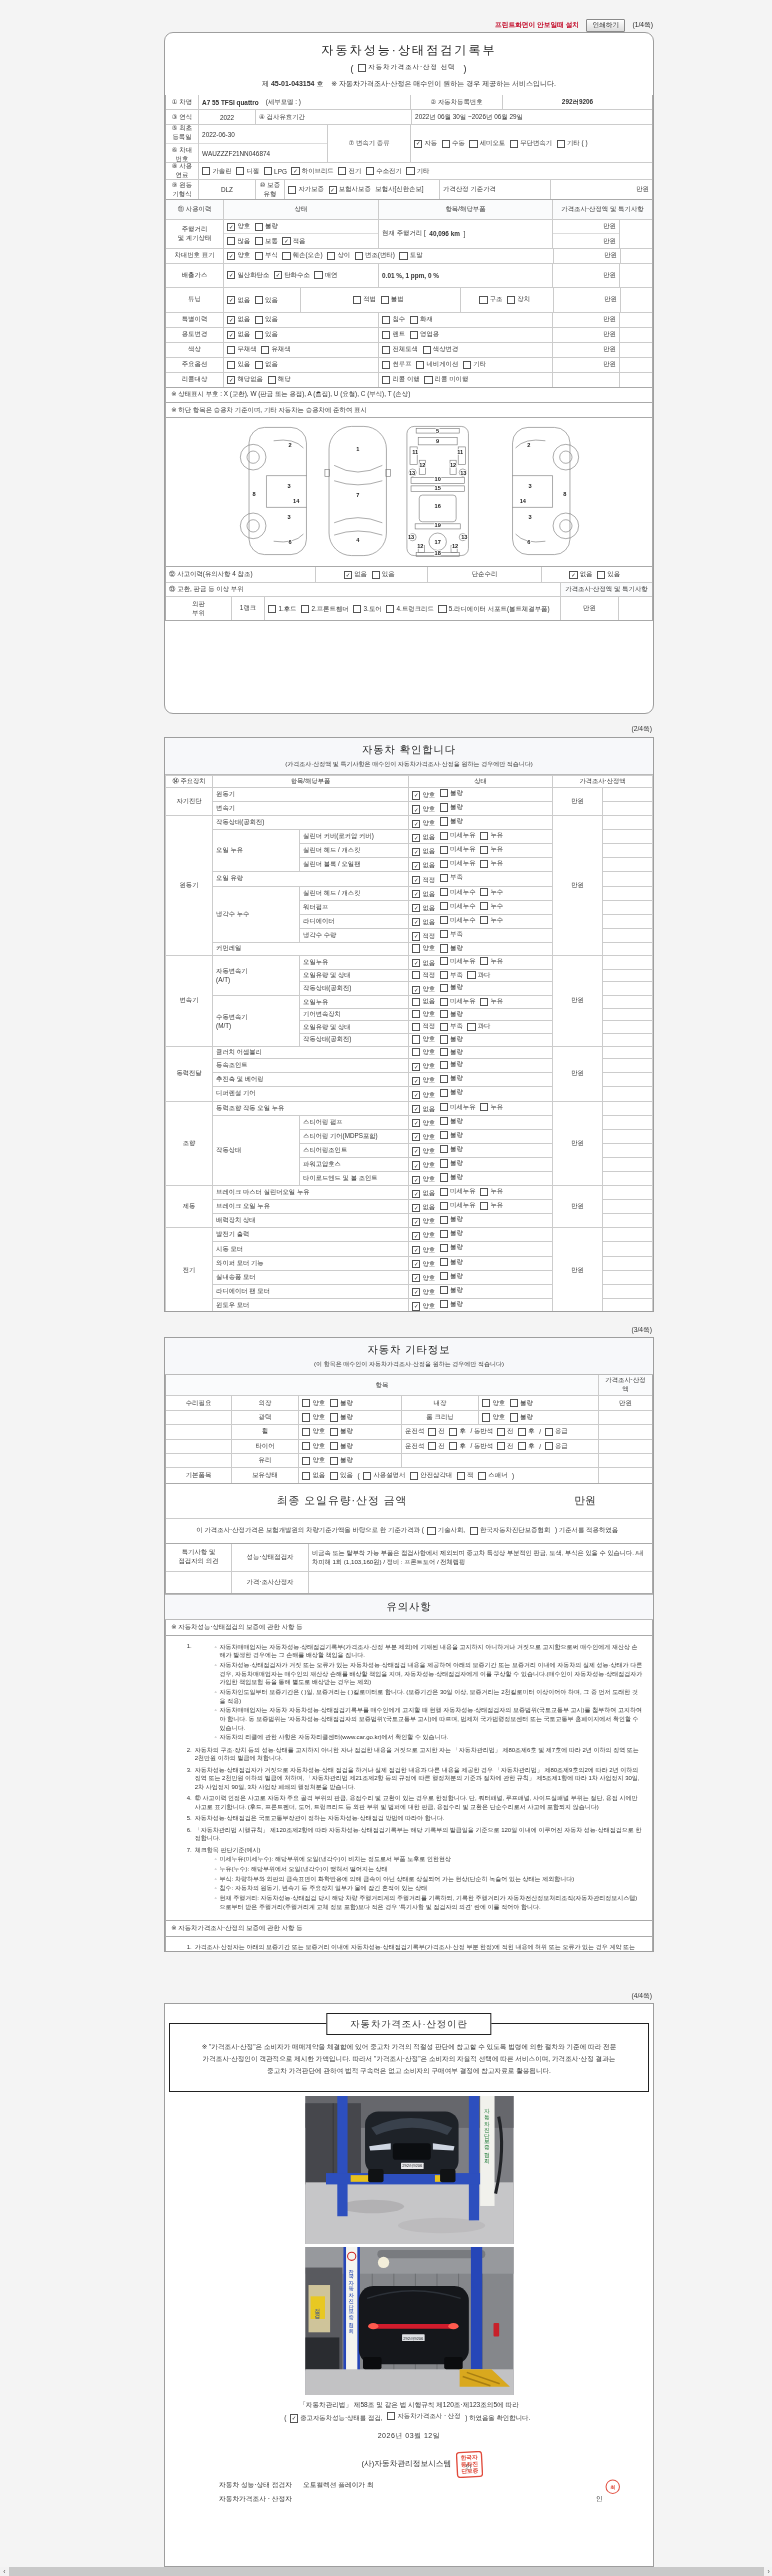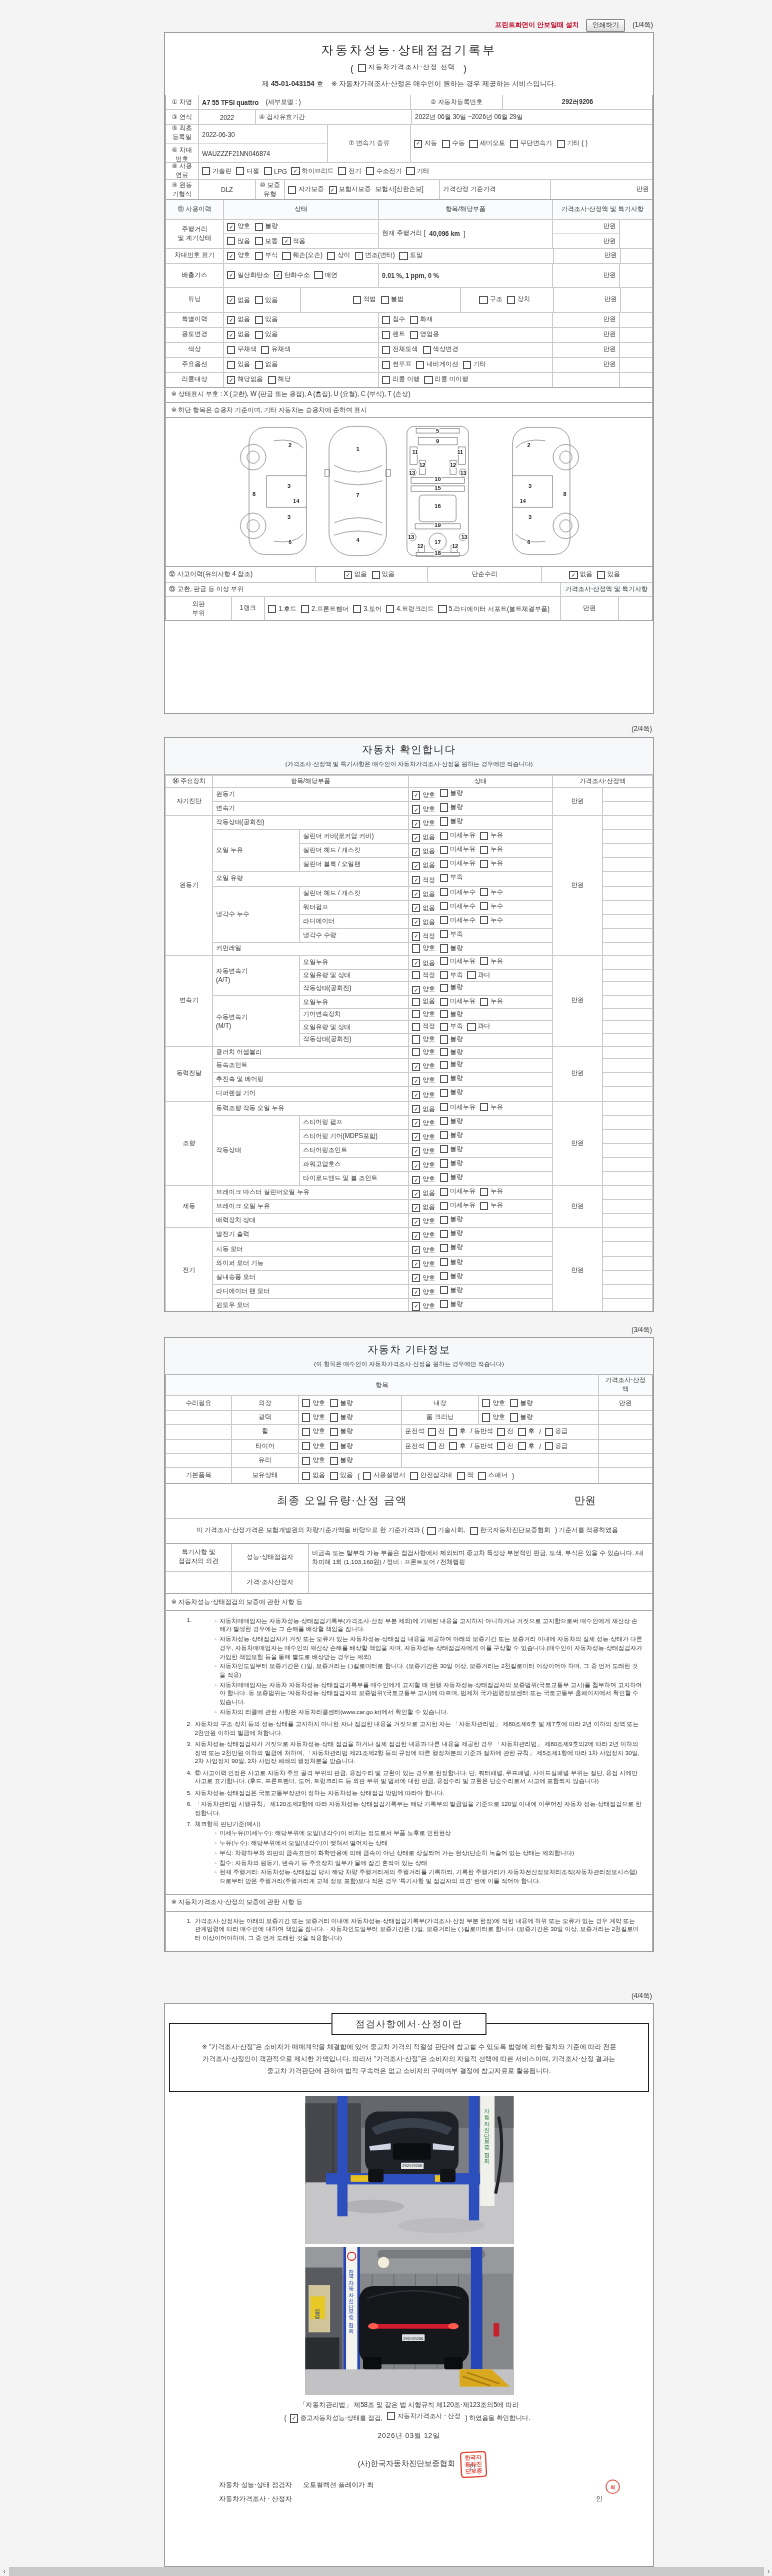--- a/index.html
+++ b/index.html
@@ -2,21 +2,21 @@
 <html style="font-size:8.2px"><head>
 <meta charset="utf-8">
 <style>
   html,body{margin:0;padding:0;}
   body{width:773px;height:2576px;background:#f4f4f4;font-family:"Liberation Sans","DejaVu Sans",sans-serif;color:#333;overflow:hidden;position:relative;}
   .topbar{position:absolute;left:164px;width:489px;top:19.6px;height:12.4px;display:flex;justify-content:flex-end;align-items:center;gap:7.2px;font-size:6.7px;}
   .red{color:#c00020;font-weight:bold;}
   .printbtn{border:0.5px solid #8a8a8a;background:linear-gradient(#ffffff,#dcdcdc);padding:1px 5.2px;font-size:6.7px;border-radius:1px;cursor:pointer;color:#222;}
   .pagemark{font-size:6.7px;color:#222;}
   .page{position:absolute;left:164px;width:488px;background:#fff;border:0.5px solid #9e9e9e;overflow:hidden;}
-  #page1{top:32px;height:680px;}
+  #page1{top:32px;height:680px;border-radius:9px;}
   #page2{top:737px;height:573px;}
   #page3{top:1337px;height:613px;}
   #page4{top:2003px;height:562px;}
   .pm-float{position:absolute;width:488px;text-align:right;font-size:6.7px;}
   #pm2{left:164px;top:725px;} #pm3{left:164px;top:1326px;} #pm4{left:164px;top:1992px;}
   .title{ text-align:center;font-size:12px;letter-spacing:2.1px;color:#222;margin-top:9.3px;font-weight:500;}
   .subtitle{text-align:center;font-size:8.8px;letter-spacing:1px;margin-top:4.1px;color:#222;}
   .docno{text-align:center;font-size:7px;margin-top:5.2px;margin-bottom:6.2px;}
   .docno b{font-weight:bold;}
   .sec{background:#f7f8fa;border-top:0.5px solid #bbb;border-bottom:0.5px solid #bbb;padding:4.6px 0 5.2px;}
@@ -1390,20 +1390,23 @@
 점검자의 의견</div>
       <div class="fc cen" style="width:77px;">성능·상태점검자</div>
       <div class="fc" style="flex:1;white-space:normal;line-height:1.5;font-size:6.2px;">비금속 또는 탈부착 가능 부품은 점검사항에서 제외되며 중고차 특성상 부분적인 판금, 도색, 부식은 있을 수 있습니다. /내차피해 1회 (1,103,160원) / 정비 : 프론트도어 / 전체랩핑</div>
     </div>
     <div class="frow" style="height:21.6px;">
       <div class="fc lab" style="width:66px;"></div>
       <div class="fc cen" style="width:77px;">가격·조사산정자</div>
       <div class="fc" style="flex:1;"></div>
     </div>
   </div>
+  <div class="sec">
+    <div class="sec-t">유의사항</div>
+  </div>
   <div class="nrow">※ 자동차성능·상태점검의 보증에 관한 사항 등</div>
   <div class="nbody" id="notice-a">
       <div class="ni">
         <span class="nn">1.</span>
         <div class="nt">
           <div class="nb">
             <span class="m">◦</span>
             <div>자동차매매업자는 자동차성능·상태점검기록부(가격조사·산정 부분 제외)에 기재된 내용을 고지하지 아니하거나 거짓으로 고지함으로써 매수인에게 재산상 손해가 발생한 경우에는 그 손해를 배상할 책임을 집니다.</div>
           </div>
           <div class="nb">
@@ -1469,21 +1472,21 @@
       <div class="ni">
         <span class="nn">1.</span>
         <div class="nt">가격조사·산정자는 아래의 보증기간 또는 보증거리 이내에 자동차성능·상태점검기록부(가격조사·산정 부분 한정)에 적힌 내용에 허위 또는 오류가 있는 경우 계약 또는 관계법령에 따라 매수인에 대하여 책임을 집니다. · 자동차인도일부터 보증기간은 (      )일, 보증거리는 (      )킬로미터로 합니다. (보증기간은 30일 이상, 보증거리는 2천킬로미터 이상이어야하며, 그 중 먼저 도래한 것을 적용합니다)</div>
       </div>
     </div>
 </section>
 
 <div class="pm-float" id="pm4">(4/4쪽)</div>
 <section class="page" id="page4">
   <div class="pbox">
-    <div class="pbox-title">점검사항에서·산정이란</div>
+    <div class="pbox-title">자동차가격조사·산정이란</div>
     <div class="pbox-body">※ "가격조사·산정"은 소비자가 매매계약을 체결함에 있어 중고차 가격의 적절성 판단에 참고할 수 있도록 법령에 의한 절차와 기준에 따라 전문 가격조사·산정인이 객관적으로 제시한 가액입니다. 따라서 "가격조사·산정"은 소비자의 자율적 선택에 따른 서비스이며, 가격조사·산정 결과는 중고차 가격판단에 관하여 법적 구속력은 없고 소비자의 구매여부 결정에 참고자료로 활용됩니다.</div>
   </div>
 
   <div class="photo-wrap">
     <svg width="209" height="148" viewBox="0 0 405 288">
       <rect width="405" height="288" fill="#7d7e83"></rect>
       <rect width="405" height="62" fill="#66676c"></rect>
       <rect x="0" y="14" width="108" height="158" fill="#46474c"></rect>
       <line x1="54" y1="14" x2="54" y2="172" stroke="#36373c" stroke-width="2"></line>
       <rect x="0" y="168" width="405" height="120" fill="#c6c6c8"></rect>
@@ -1554,21 +1557,21 @@
     <div class="sg-c">「자동차관리법」 제58조 및 같은 법 시행규칙 제120조·제123조의5에 따라</div>
     <div class="sg-c"><span class="xtext">(</span><span class="cb">
           <span class="bx">✓</span>
           <span>중고자동차성능·상태를 점검,</span>
         </span><span class="cb">
           <span class="bx"></span>
           <span>자동차가격조사 · 산정</span>
         </span><span class="xtext">) 하였음을 확인합니다.</span></div>
     <div class="sg-date">2026년 03월 12일</div>
     <div class="sg-org">
-      <span class="orgwrap"><span>(사)한국자동차진단보증협회</span>
+      <span class="orgwrap"><span>(사)자동차관리정보시스템</span>
         <span class="in-under">인</span>
         <span class="orgstamp">
           <svg width="27" height="27" viewBox="0 0 52 52" style="font-size:15px">
             <g transform="rotate(-3 26 26)" opacity="0.88">
               <rect x="2" y="2" width="48" height="48" rx="5" fill="none" stroke="#d32" stroke-width="2.6"></rect>
               <text x="26" y="16" font-size="11" fill="#d32" text-anchor="middle" font-weight="bold">한국자</text>
               <text x="26" y="29" font-size="11" fill="#d32" text-anchor="middle" font-weight="bold">동차진</text>
               <text x="26" y="42" font-size="11" fill="#d32" text-anchor="middle" font-weight="bold">단보증</text>
             </g>
           </svg>

